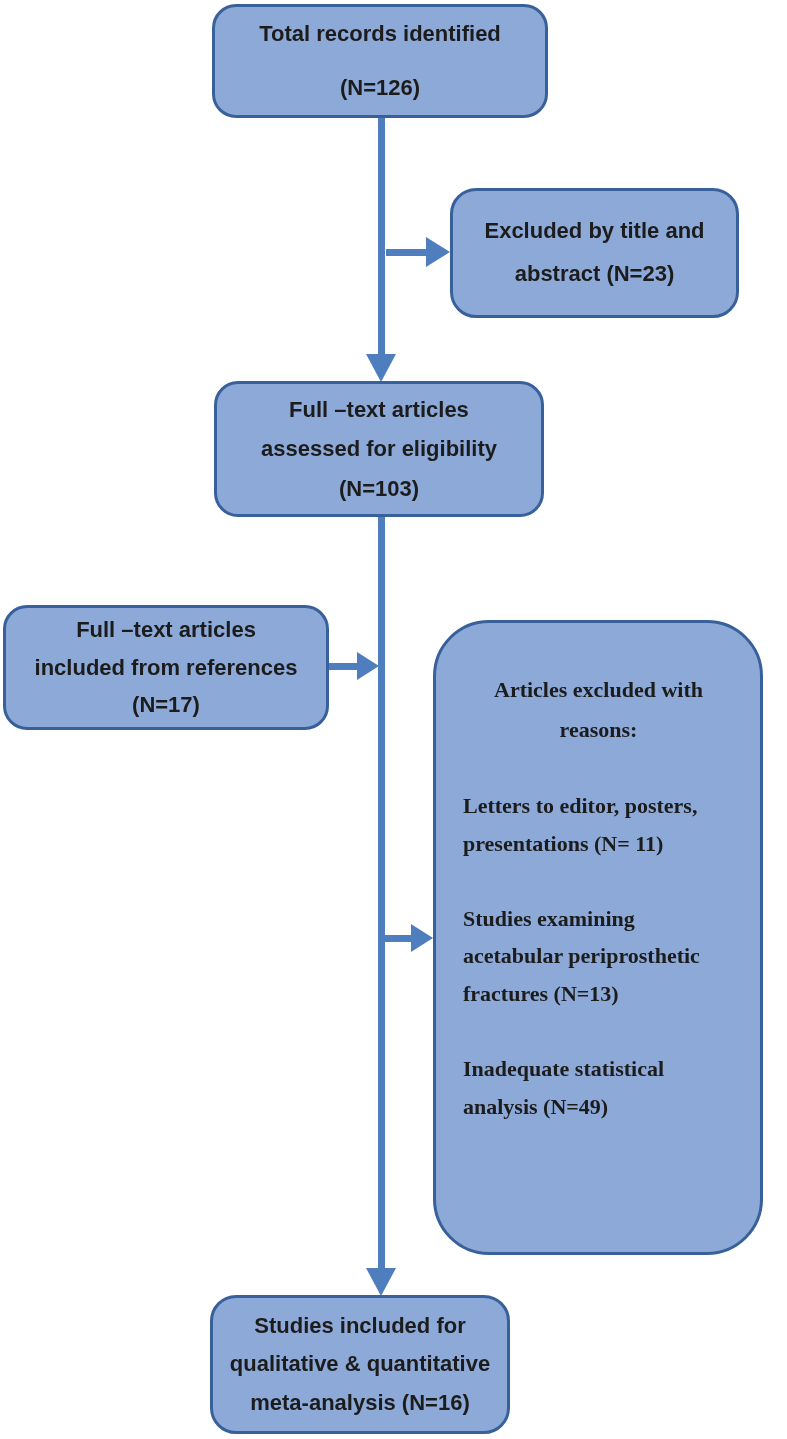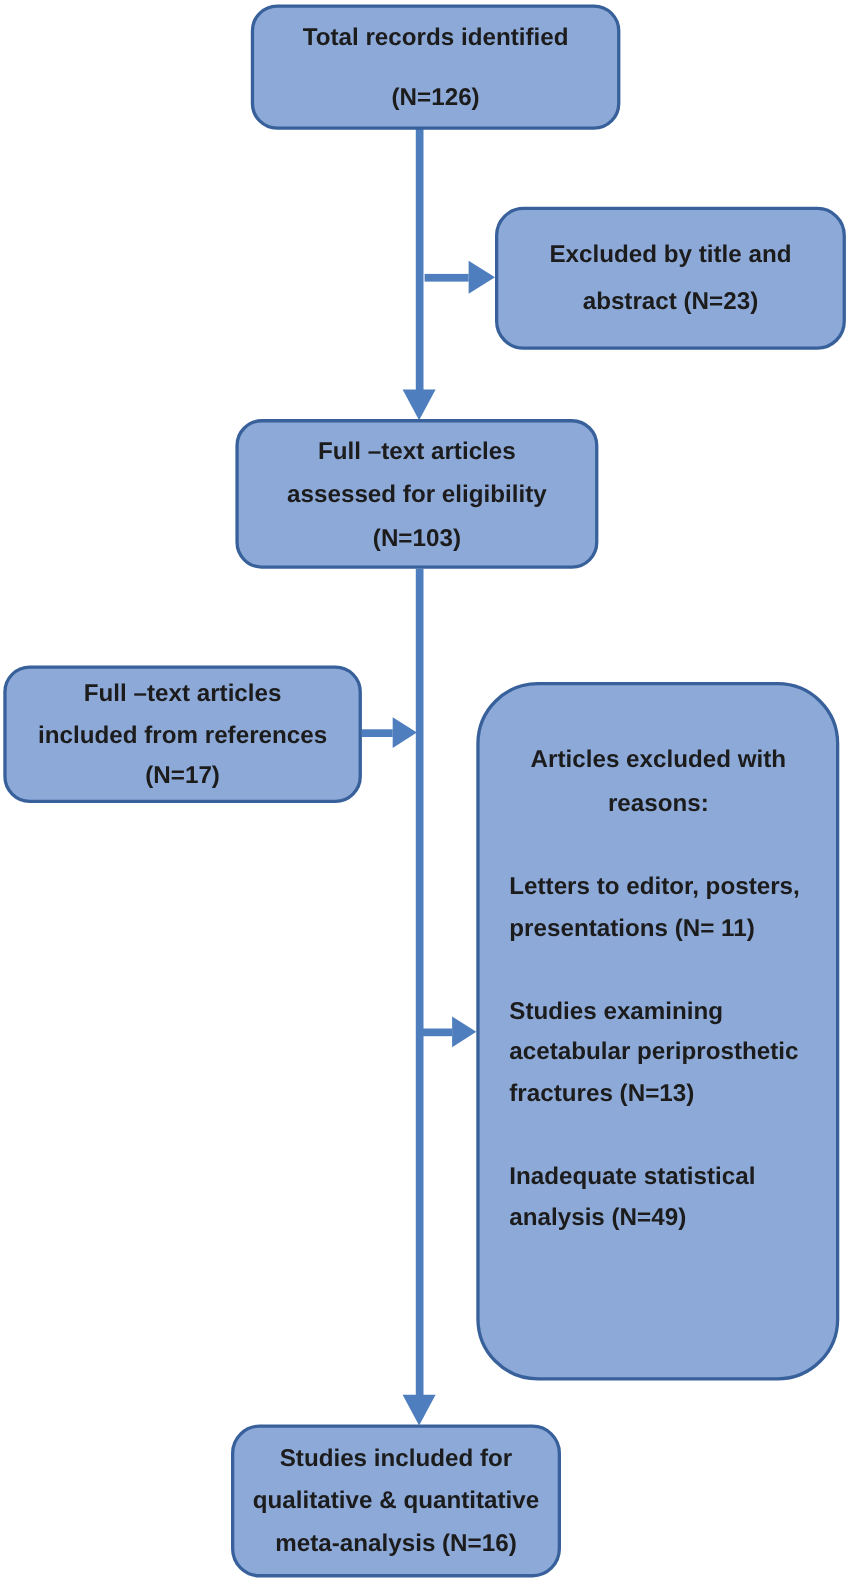--- a/index.html
+++ b/index.html
@@ -22,32 +22,33 @@
     border: 3px solid #38619b;
     color: #1c1c1c;
     font-weight: bold;
     font-size: 22px;
     display: flex;
     align-items: center;
     justify-content: center;
     text-align: center;
     white-space: pre-line;
   }
-  .box-total    { left: 212px; top: 4px;    width: 336px; height: 114px; border-radius: 24px; line-height: 2.45; margin-left: 16px; }
-  .box-excluded { left: 450px; top: 188px;  width: 319px; height: 130px; border-radius: 26px; line-height: 1.95; }
+  .box-total    { left: 212px; top: 4px;    width: 336px; height: 114px; border-radius: 24px; line-height: 2.45; }
+  .box-excluded { left: 450px; top: 188px;  width: 289px; height: 130px; border-radius: 26px; line-height: 1.95; }
   .box-fulltext { left: 214px; top: 381px;  width: 330px; height: 136px; border-radius: 24px; line-height: 1.8; }
   .box-refs     { left: 3px;   top: 605px;  width: 326px; height: 125px; border-radius: 24px; line-height: 1.7; }
   .box-included { left: 210px; top: 1295px; width: 300px; height: 139px; border-radius: 26px; line-height: 1.75; }
 
   .box-reasons {
     left: 433px; top: 620px; width: 330px; height: 635px;
     border-radius: 56px;
     display: block;
     padding: 21px 16px 0 27px;
     text-align: left;
+    font-family: Liberation Serif, serif;
   }
   .reasons-heading {
     text-align: center;
     line-height: 1.8;
     white-space: pre-line;
     margin: 0 10px 12px 0;
   }
   .reasons-item {
     line-height: 1.7;
     white-space: pre-line;

